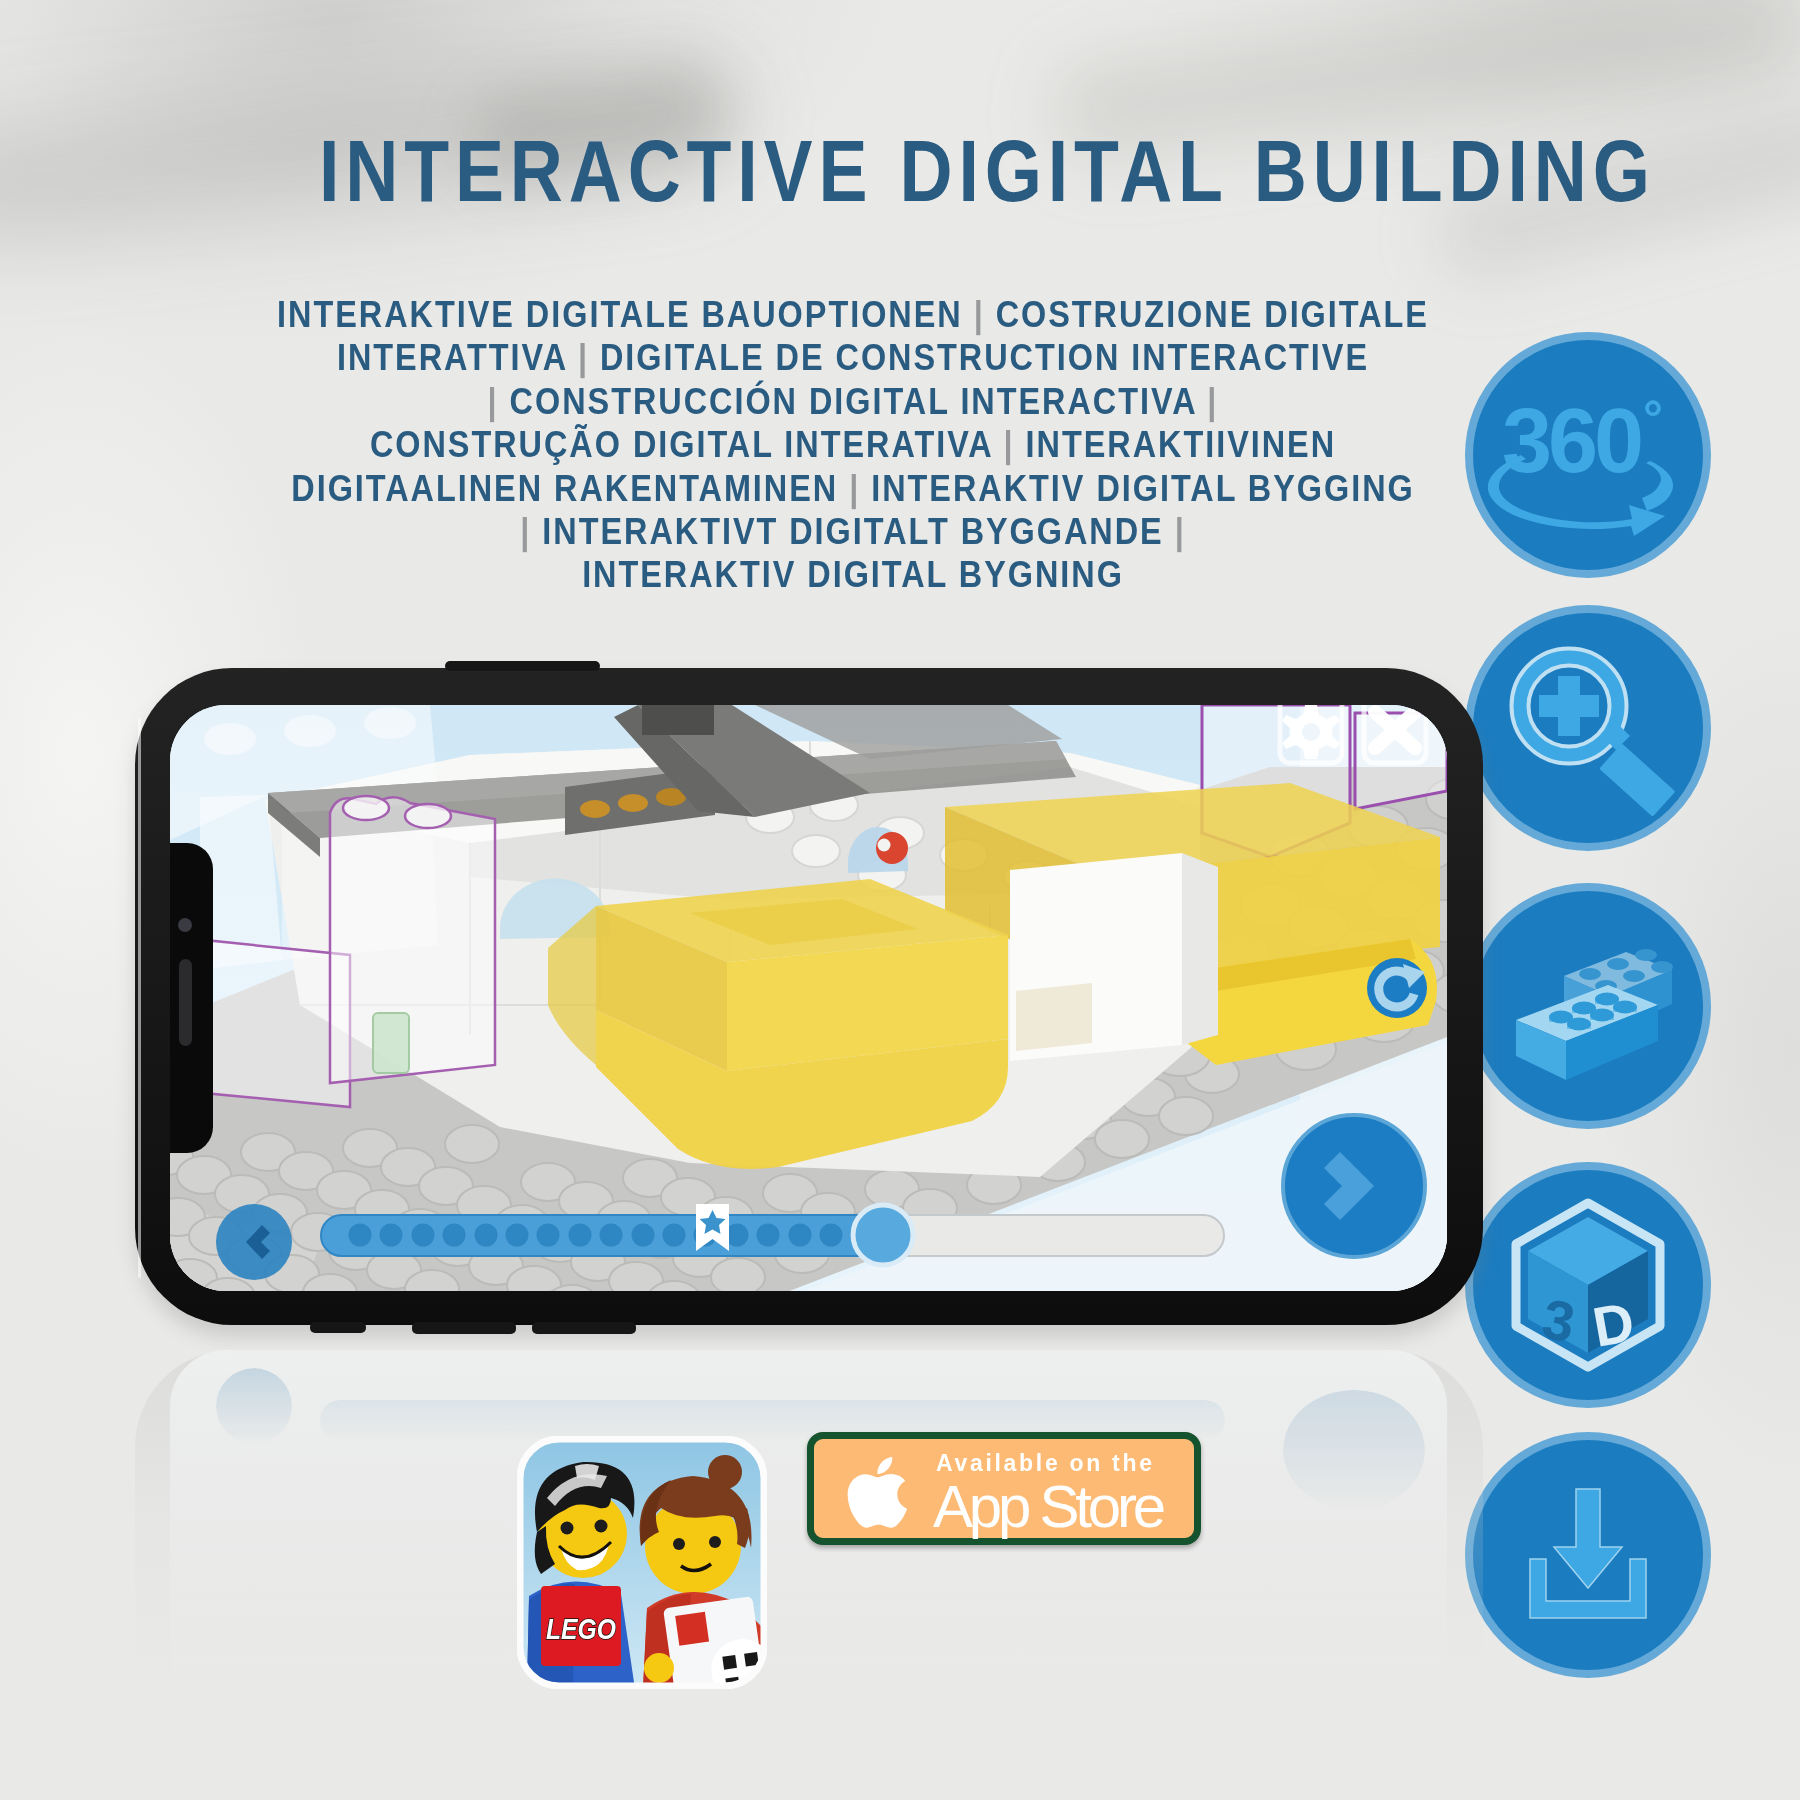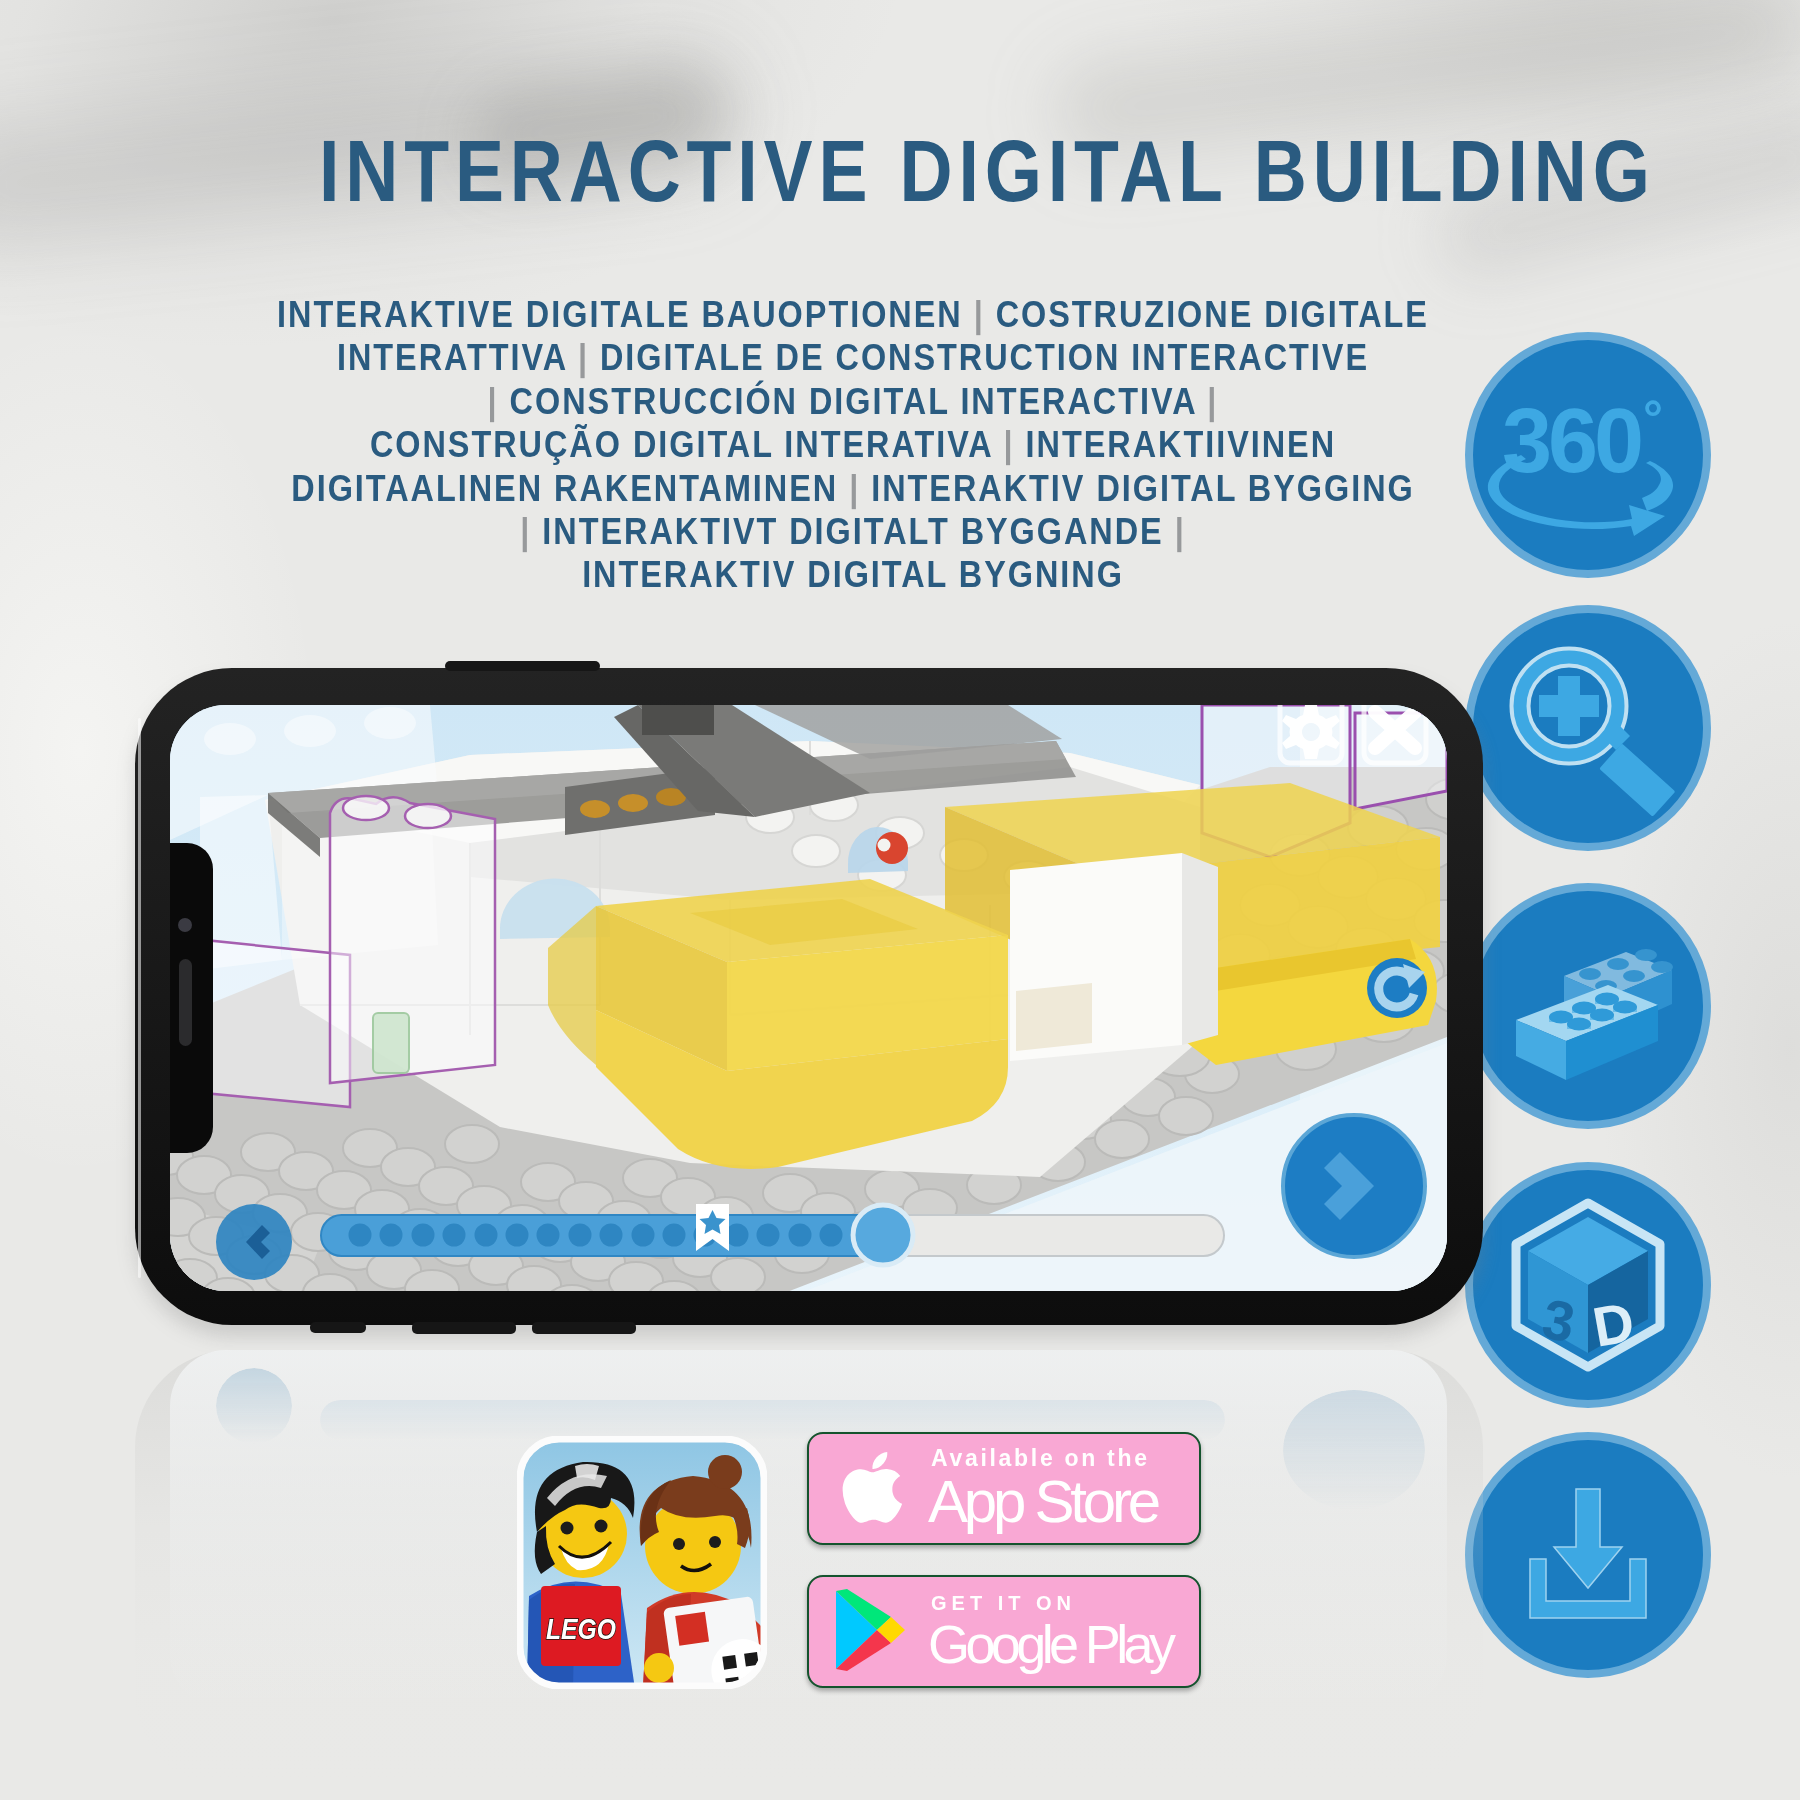--- a/index.html
+++ b/index.html
@@ -21,21 +21,21 @@
 #notch{position:absolute;left:35px;top:175px;width:43px;height:310px;background:#0a0a0a;
   border-radius:0 26px 26px 0;}
 #cam{position:absolute;left:43px;top:250px;width:14px;height:14px;border-radius:50%;background:#3a3a42;}
 #slit{position:absolute;left:44px;top:291px;width:13px;height:87px;border-radius:7px;background:#2b2b2d;}
 #refl{left:135px;top:1350px;width:1348px;height:440px;border-radius:97px;
   background:linear-gradient(180deg,rgba(200,200,198,.38),rgba(216,216,214,.18) 40%,rgba(228,228,226,.05) 72%,rgba(233,233,231,0));}
 #reflin{left:170px;top:1350px;width:1277px;height:360px;border-radius:56px;
   background:linear-gradient(180deg,rgba(244,246,247,.75),rgba(242,244,245,.32) 48%,rgba(238,238,236,0));}
 #reflbar{left:320px;top:1400px;width:905px;height:40px;border-radius:20px;background:rgba(135,178,210,.16);
   -webkit-mask-image:linear-gradient(180deg,#000,transparent);mask-image:linear-gradient(180deg,#000,transparent);}
-.badge{width:394px;height:113px;background:#f9a8d4;border-radius:16px;border:2px solid #14532d;
+.badge{width:394px;height:113px;background:#fdba74;border-radius:16px;border:7px solid #14532d;
   box-shadow:0 3px 5px rgba(0,0,0,.3);box-sizing:border-box;}
 </style></head>
 <body>
 <div id="page">
 
   <div class="abs" style="left:-240px;top:-300px;width:1150px;height:640px;background:radial-gradient(closest-side,rgba(130,130,128,.26),rgba(170,170,168,.10) 55%,rgba(233,233,231,0));transform:rotate(-9deg);"></div>
 
   <div class="abs" style="left:-80px;top:90px;width:820px;height:120px;background:rgba(138,138,136,.24);border-radius:60px;transform:rotate(-6deg);filter:blur(40px);"></div>
 
   <div class="abs" style="left:470px;top:80px;width:260px;height:90px;background:rgba(112,112,110,.22);border-radius:50px;transform:rotate(-8deg);filter:blur(28px);"></div>
@@ -483,25 +483,13 @@
   </svg>
 
   <div class="abs badge" style="left:807px;top:1432px;">
     <svg width="388" height="107" viewBox="0 0 388 107">
       <path transform="translate(33,13) scale(0.158)" fill="#ffffff" d="M318.7 268.7c-.2-36.7 16.4-64.4 50-84.8-18.8-26.9-47.2-41.7-84.7-44.6-35.5-2.8-74.3 20.7-88.5 20.7-15 0-49.4-19.7-76.4-19.7C63.3 140.3 4 183.9 4 272.6q0 39.3 14.4 81.2c12.8 36.7 59 126.7 107.2 125.2 25.2-.6 43-17.9 75.8-17.9 31.8 0 48.3 17.9 76.4 17.9 48.6-.7 90.4-82.5 102.6-119.3-65.2-30.7-61.7-90-61.7-91zm-56.6-164.2c27.3-32.4 24.8-61.9 24-72.5-24.1 1.4-52 16.4-67.9 34.9-17.5 19.8-27.8 44.3-25.6 71.9 26.1 2 49.9-11.4 69.5-34.3z"></path>
       <text x="122" y="32" font-size="23" font-weight="bold" fill="#ffffff" font-family="Liberation Sans" textLength="216">Available on the</text>
       <text x="119" y="88" font-size="60" fill="#ffffff" font-family="Liberation Sans" textLength="233">App Store</text>
     </svg>
   </div>
 
-  <div class="abs badge" style="left:807px;top:1575px;">
-    <svg width="388" height="107" viewBox="0 0 388 107">
-      <g transform="translate(27,14)">
-        <polygon points="0,0 41,39 0,78" fill="#00c9ff"></polygon>
-        <polygon points="0,0 41,39 55,26 11,-2" fill="#00e77a"></polygon>
-        <polygon points="0,78 41,39 55,52 11,80" fill="#f4364c"></polygon>
-        <polygon points="41,39 55,26 69,39 55,52" fill="#ffd900"></polygon>
-      </g>
-      <text x="122" y="33" font-size="20" font-weight="bold" fill="#ffffff" font-family="Liberation Sans" textLength="140">GET IT ON</text>
-      <text x="119" y="86" font-size="54" fill="#ffffff" font-family="Liberation Sans" textLength="248">Google Play</text>
-    </svg>
-  </div>
 </div>
 
 </body></html>

